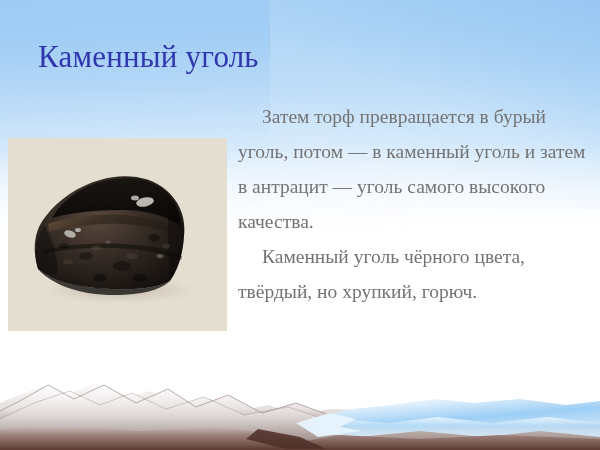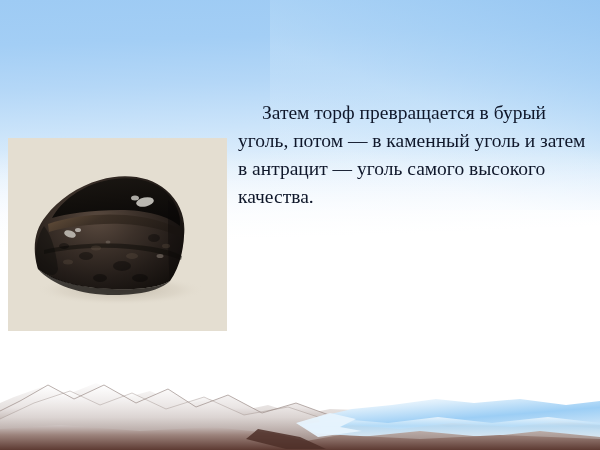--- a/index.html
+++ b/index.html
@@ -78,23 +78,23 @@
     overflow: hidden;
   }
   .pic-inner { position: absolute; inset: 0; }
 
   
   .body-text {
     position: absolute;
     left: 238px;
     top: 99px;
     width: 352px;
-    color: #0f172a;
+    color: #737373;
     font-size: 19.5px;
-    line-height: 28px;
+    line-height: 35px;
   }
   .body-text p {
     margin: 0;
     text-indent: 24px;
   }
 
   
   .footer {
     position: absolute;
     left: 0;
@@ -106,20 +106,21 @@
 </style>
 </head>
 <body>
 
 <div id="slide">
 
   <div class="sky"></div>
   <div class="sky-right"></div>
   <div class="sky-haze"></div>
 
+  <div class="title">Каменный уголь</div>
 
   <div class="picture">
     <svg class="pic-inner" viewBox="0 0 219 193" preserveAspectRatio="none">
       <defs>
         <radialGradient id="coalBody" cx="42%" cy="38%" r="72%">
           <stop offset="0%" stop-color="#5a4a3f"></stop>
           <stop offset="38%" stop-color="#3b3029"></stop>
           <stop offset="72%" stop-color="#241d19"></stop>
           <stop offset="100%" stop-color="#14100d"></stop>
         </radialGradient>
@@ -185,20 +186,21 @@
         <ellipse cx="88" cy="110" rx="5" ry="2.5"></ellipse>
         <ellipse cx="124" cy="118" rx="6" ry="3"></ellipse>
         <ellipse cx="60" cy="124" rx="5" ry="2.5"></ellipse>
         <ellipse cx="158" cy="108" rx="4" ry="2.2"></ellipse>
       </g>
     </svg>
   </div>
 
   <div class="body-text">
     <p>Затем торф превращается в бурый уголь, потом — в каменный уголь и затем в антрацит — уголь самого высокого качества.</p>
+    <p>Каменный уголь чёрного цвета, твёрдый, но хрупкий, горюч.</p>
   </div>
 
   <div class="footer">
     <svg width="600" height="105" viewBox="0 0 600 105" preserveAspectRatio="none">
       <defs>
         <linearGradient id="mtnA" x1="0" y1="0" x2="0" y2="1">
           <stop offset="0%" stop-color="#ffffff"></stop>
           <stop offset="35%" stop-color="#e9e4e3"></stop>
           <stop offset="70%" stop-color="#a79792"></stop>
           <stop offset="100%" stop-color="#6b4a43"></stop>

